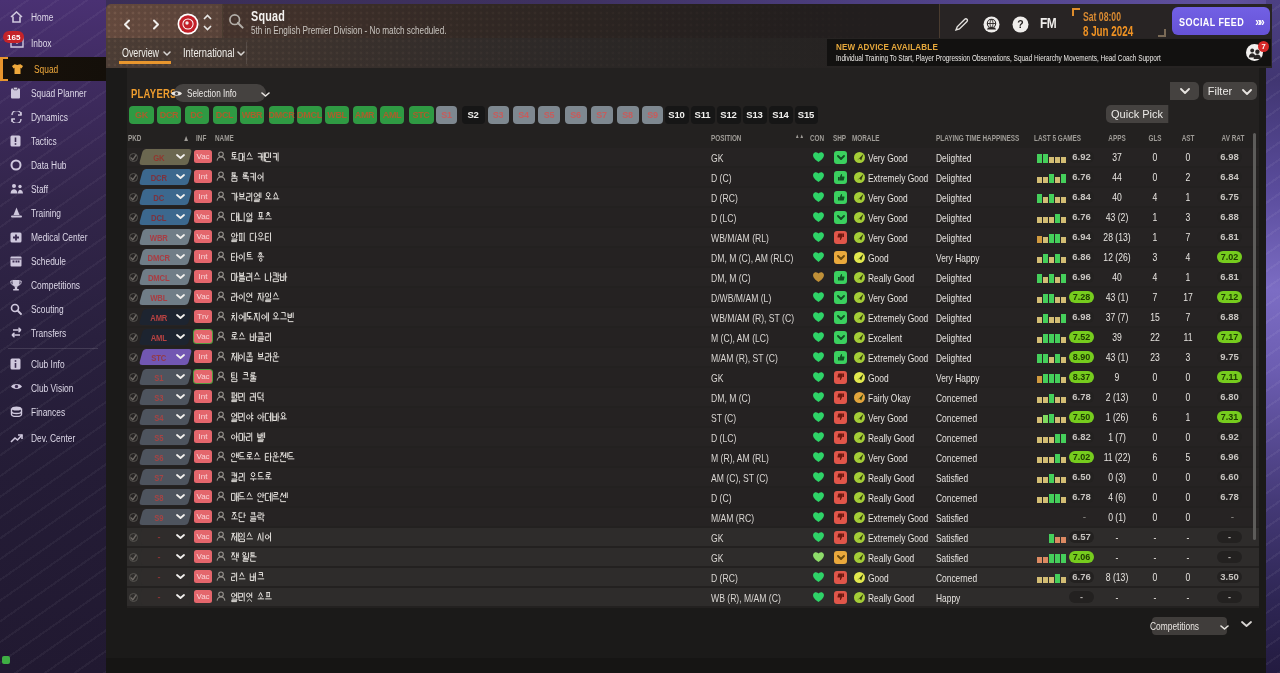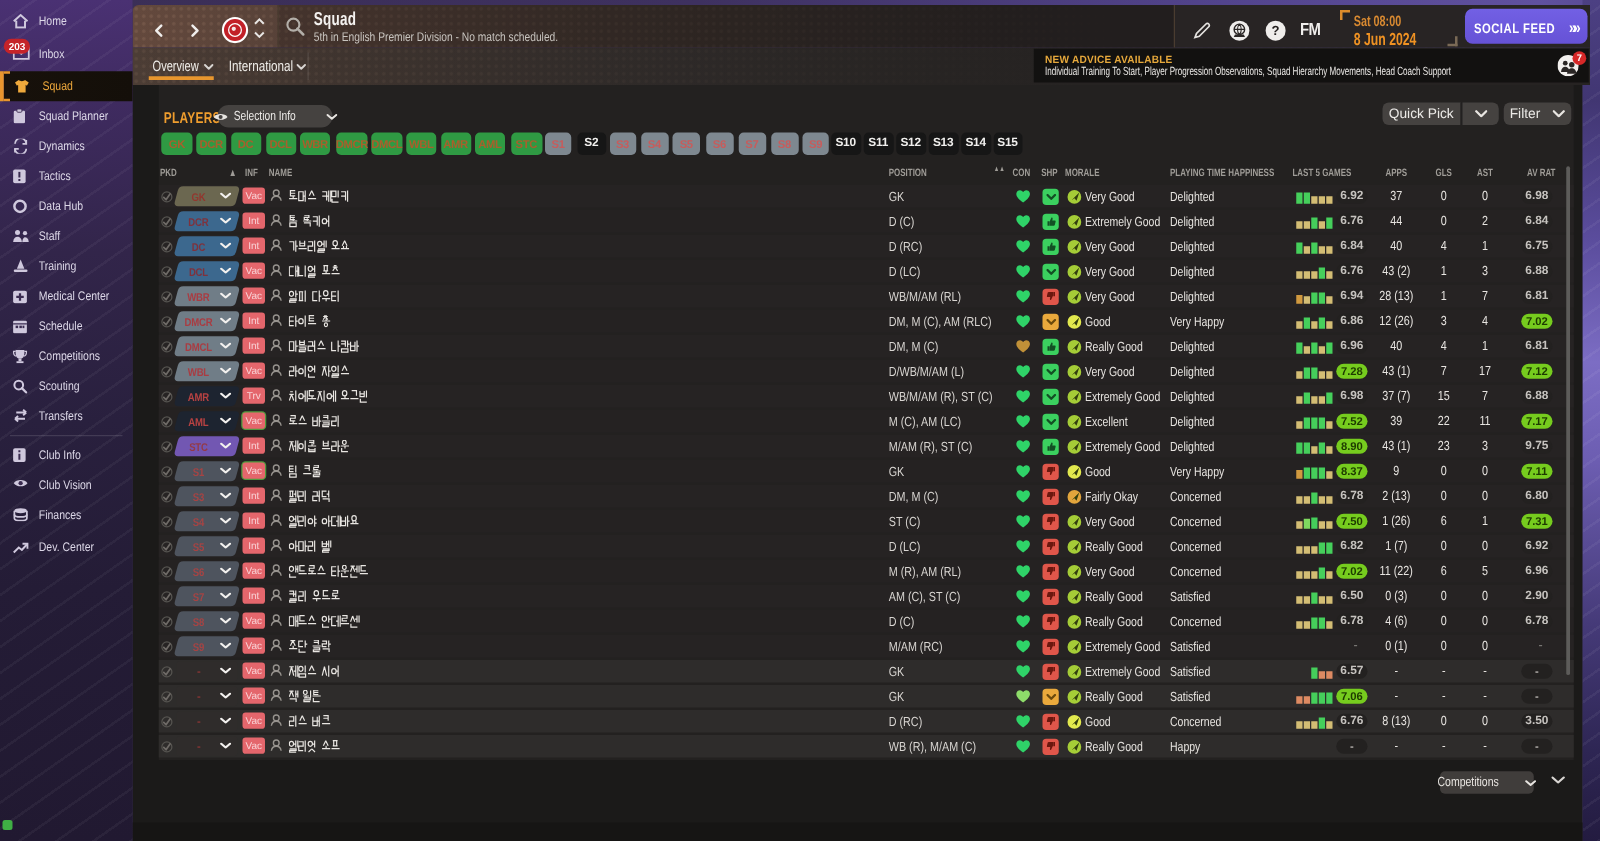--- a/index.html
+++ b/index.html
@@ -111,21 +111,21 @@
   transform:scaleX(0.76); transform-origin:0 0; }
 #selinfo {
   position:absolute; left:47px; top:16px; height:18px; width:92px;
   background:#454240; border-radius:9px; display:flex; align-items:center; justify-content:center; gap:4px;
   font-size:10.5px; color:#eceae7;
 }
 #selinfo span:first-of-type { transform:scaleX(0.78); transform-origin:0 50%; white-space:nowrap; }
 #quickpick { position:absolute; left:979px; top:14px; width:63px; height:18px; background:#454240;
   border-radius:5px 0 0 5px; border-right:1px solid #2c2a29; font-size:11px; color:#eceae7;
   display:flex; align-items:center; justify-content:center; }
-#quickpick { transform:none; }
+#quickpick { transform:none;margin-top:23px; }
 #qpchev { position:absolute; left:1043px; top:14px; width:29px; height:18px; background:#454240;
   border-radius:0 5px 5px 0; display:flex; align-items:center; justify-content:center; }
 #filterbtn { position:absolute; left:1076px; top:14px; width:54px; height:18px; background:#454240;
   border-radius:5px; font-size:11px; color:#eceae7; display:flex; align-items:center; justify-content:center; }
 .fc { position:absolute; top:37.5px; height:18px; border-radius:4px; font-size:9px; font-weight:bold;
   display:flex; align-items:center; justify-content:center; letter-spacing:-0.3px; }
 .fcg { background:#2f9a43; color:#a95f2c; }
 .fcs { background:#7e8890; color:#c75c5c; }
 .fcb { background:#161616; color:#f0efed; font-size:9.5px; letter-spacing:-0.2px; }
 #thead { position:absolute; top:65px; left:0; width:1132px; height:14px; }
@@ -354,21 +354,21 @@
     </div>
 <div class="sitem" style="top:426px">
       <span class="sic">
         <svg width="13" height="11" viewBox="0 0 13 11" style="">
           <path d="M1,10 L5,6 L7.5,8 L12,3" fill="none" stroke="#cfc8dd" stroke-width="1.6"></path>
           <path d="M12,7 V3 H8" fill="none" stroke="#cfc8dd" stroke-width="1.6"></path>
         </svg>
       </span>
       <span class="slb">Dev. Center</span>
     </div>
-<span id="inboxbadge">203</span>
+<span id="inboxbadge">165</span>
 <div id="sdivider"></div>
 <div id="greendot"></div>
 </div>
 <div id="topbar">
   <span style="position:absolute;left:17px;top:15px">
       <svg width="8" height="11" viewBox="0 0 8 11" style="">
         <path d="M6,1.5 L2,5.5 L6,9.5" fill="none" stroke="#f0eeec" stroke-width="2" stroke-linecap="round" stroke-linejoin="round"></path>
       </svg>
     </span>
   <span style="position:absolute;left:46px;top:15px">
@@ -1512,21 +1512,21 @@
         <span class="ptx">Satisfied</span>
         <span class="sq" style="left:909.5px;height:5.5px;background:#d3bd74"></span>
         <span class="sq" style="left:915.5px;height:5.5px;background:#d3bd74"></span>
         <span class="sq" style="left:921.5px;height:9px;background:#45cf5b"></span>
         <span class="sq" style="left:927.5px;height:5.5px;background:#d3bd74"></span>
         <span class="sq" style="left:933.5px;height:5.5px;background:#d3bd74"></span>
         <span class="rtx p5t">6.50</span>
         <span class="num napps">0 (3)</span>
         <span class="num ngls">0</span>
         <span class="num nast">0</span>
-        <span class="rtx pavt">2.90</span>
+        <span class="rtx pavt">6.60</span>
       </div>
 <div class="row" style="top:419.5px;background:#252222">
         <span class="cb">
           <svg width="7" height="7" viewBox="0 0 7 7" style="">
             <path d="M1,3.8500000000000005 L2.8000000000000003,5.8 L6,1.2" fill="none" stroke="#6e6a66" stroke-width="1.4" stroke-linecap="round" stroke-linejoin="round"></path>
           </svg>
         </span>
         <span class="chip" style="background:#4e545e">
           <i class="ct" style="color:#a54444">S8</i>
         </span>

